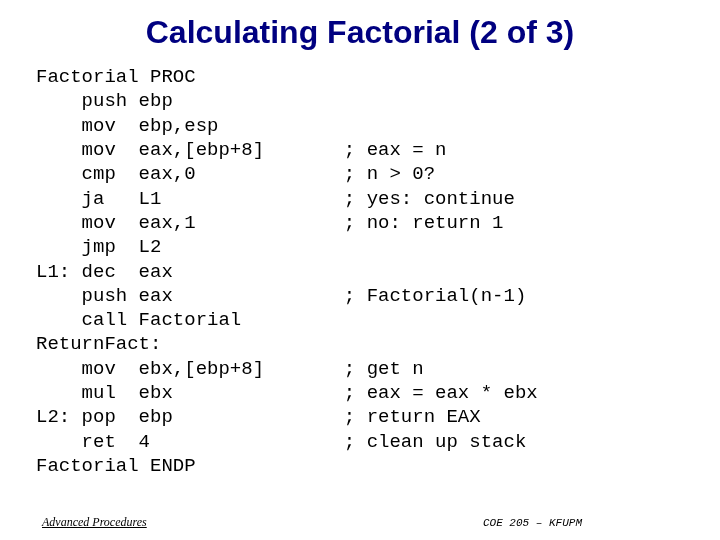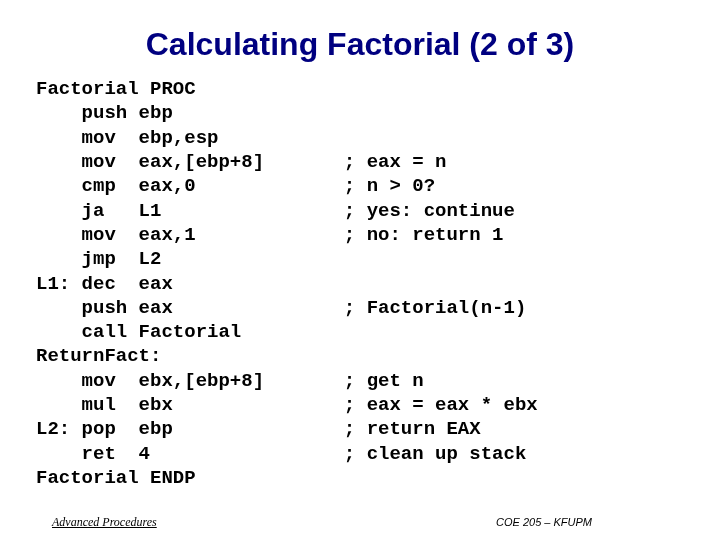--- a/index.html
+++ b/index.html
@@ -11,54 +11,54 @@
     font-family: Arial, sans-serif;
     position: relative;
     box-sizing: border-box;
   }
   .title {
     text-align: center;
     font-family: "Comic Sans MS", cursive, sans-serif;
     font-size: 32px;
     font-weight: bold;
     color: #000080;
-    padding-top: 26px;
+    padding-top: 14px;
     padding-bottom: 10px;
   }
   .code-block {
     font-family: "Courier New", monospace;
     font-size: 19px;
-    font-weight: bold;
+    font-weight: normal;
     color: #000000;
     line-height: 1.28;
     white-space: pre;
     padding-left: 36px;
     padding-top: 4px;
   }
   .footer {
     position: absolute;
     bottom: 10px;
-    left: 16px;
+    left: 6px;
     width: 604px;
     box-sizing: border-box;
     padding: 0 28px 0 36px;
     font-size: 11px;
     color: #000000;
     display: flex;
     justify-content: space-between;
     align-items: baseline;
   }
   .footer-left {
     font-style: italic;
     font-family: "Times New Roman", serif;
     text-decoration: underline;
     font-size: 12px;
   }
   .footer-center {
-    font-family: Liberation Sans, sans-serif;
+    font-family: Liberation Mono, monospace;
     font-style: italic;
     font-size: 11px;
   }
   .footer-right {
     font-family: "Times New Roman", serif;
     font-style: italic;
     font-size: 11px;
   }
 </style>
 </head>

